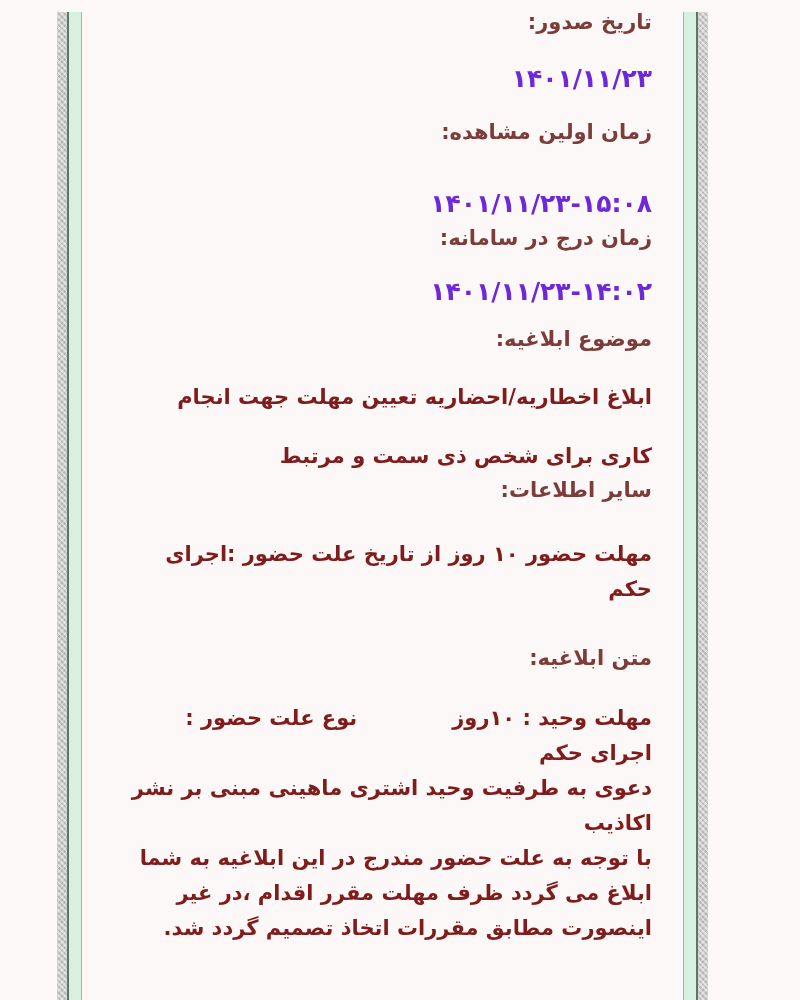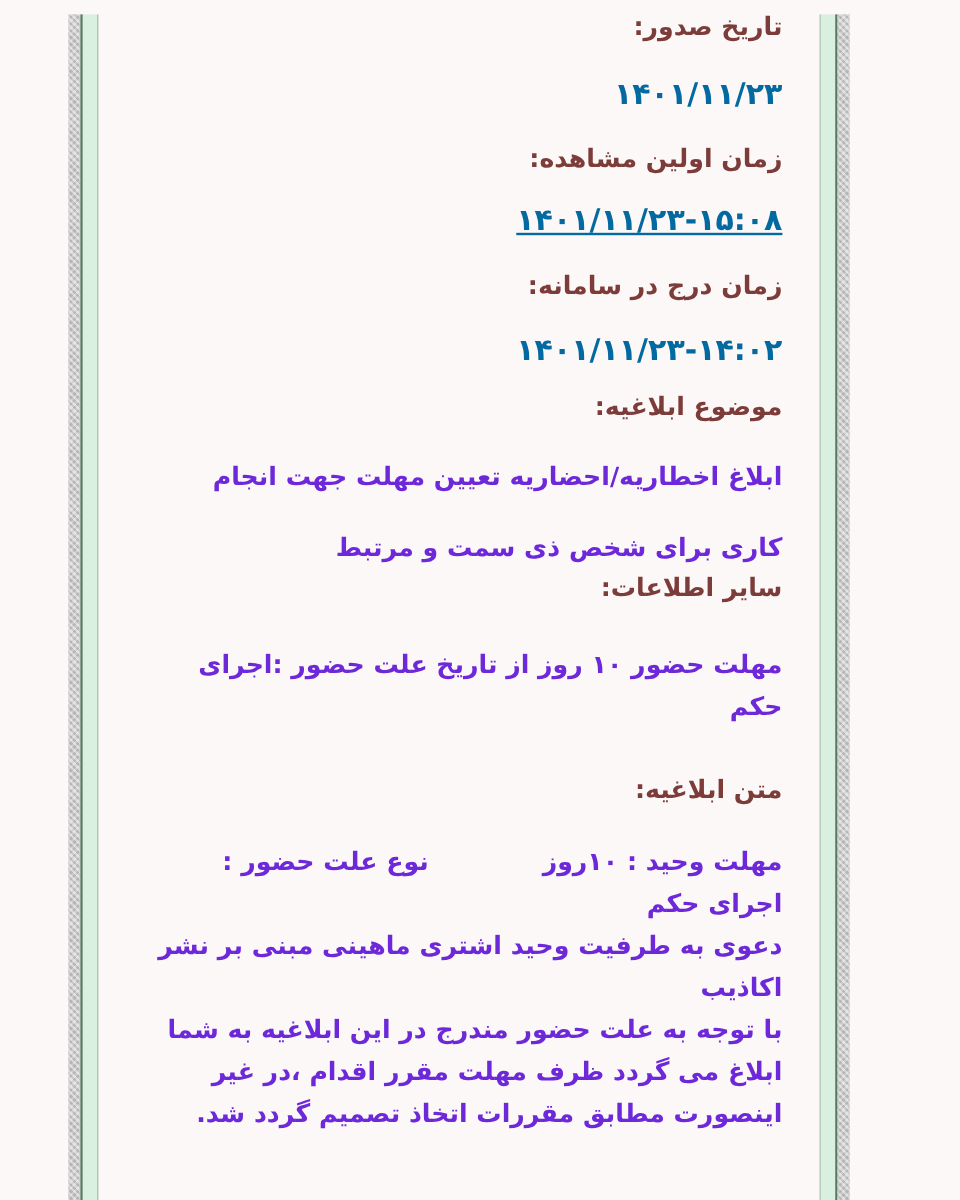--- a/index.html
+++ b/index.html
@@ -79,26 +79,26 @@
   .line {
     position: absolute;
     right: 0;
     white-space: nowrap;
   }
   .heading {
     color: #7c3d3a;
     font-size: 21px;
   }
   .value {
-    color: #0369a1;
+    color: #6d28d9;
     font-size: 25px;
     letter-spacing: 1px;
   }
   .body {
-    color: #6d28d9;
+    color: #7f1d1d;
     font-size: 21px;
   }
   .inline-gap {
     display: inline-block;
     width: 95px;
   }
 </style>
 </head>
 <body>
 
@@ -117,21 +117,21 @@
     <div class="strip-dark"></div>
     <div class="strip-gray"></div>
   </div>
 
   <div class="content">
 
     <div class="line heading" style="top:-2px;">تاریخ صدور:</div>
     <div class="line value" style="top:52px;">۱۴۰۱/۱۱/۲۳</div>
 
     <div class="line heading" style="top:108px;">زمان اولین مشاهده:</div>
-    <div class="line value" style="top:157px;text-decoration:underline;">۱۴۰۱/۱۱/۲۳-۱۵:۰۸</div>
+    <div class="line value" style="top:177px;">۱۴۰۱/۱۱/۲۳-۱۵:۰۸</div>
 
     <div class="line heading" style="top:214px;">زمان درج در سامانه:</div>
     <div class="line value" style="top:265px;">۱۴۰۱/۱۱/۲۳-۱۴:۰۲</div>
 
     <div class="line heading" style="top:315px;">موضوع ابلاغیه:</div>
     <div class="line body" style="top:373px;">ابلاغ اخطاریه/احضاریه تعیین مهلت جهت انجام</div>
     <div class="line body" style="top:432px;">کاری برای شخص ذی سمت و مرتبط</div>
 
     <div class="line heading" style="top:466px;">سایر اطلاعات:</div>
     <div class="line body" style="top:530px;">مهلت حضور ۱۰ روز از تاریخ علت حضور :اجرای</div>

